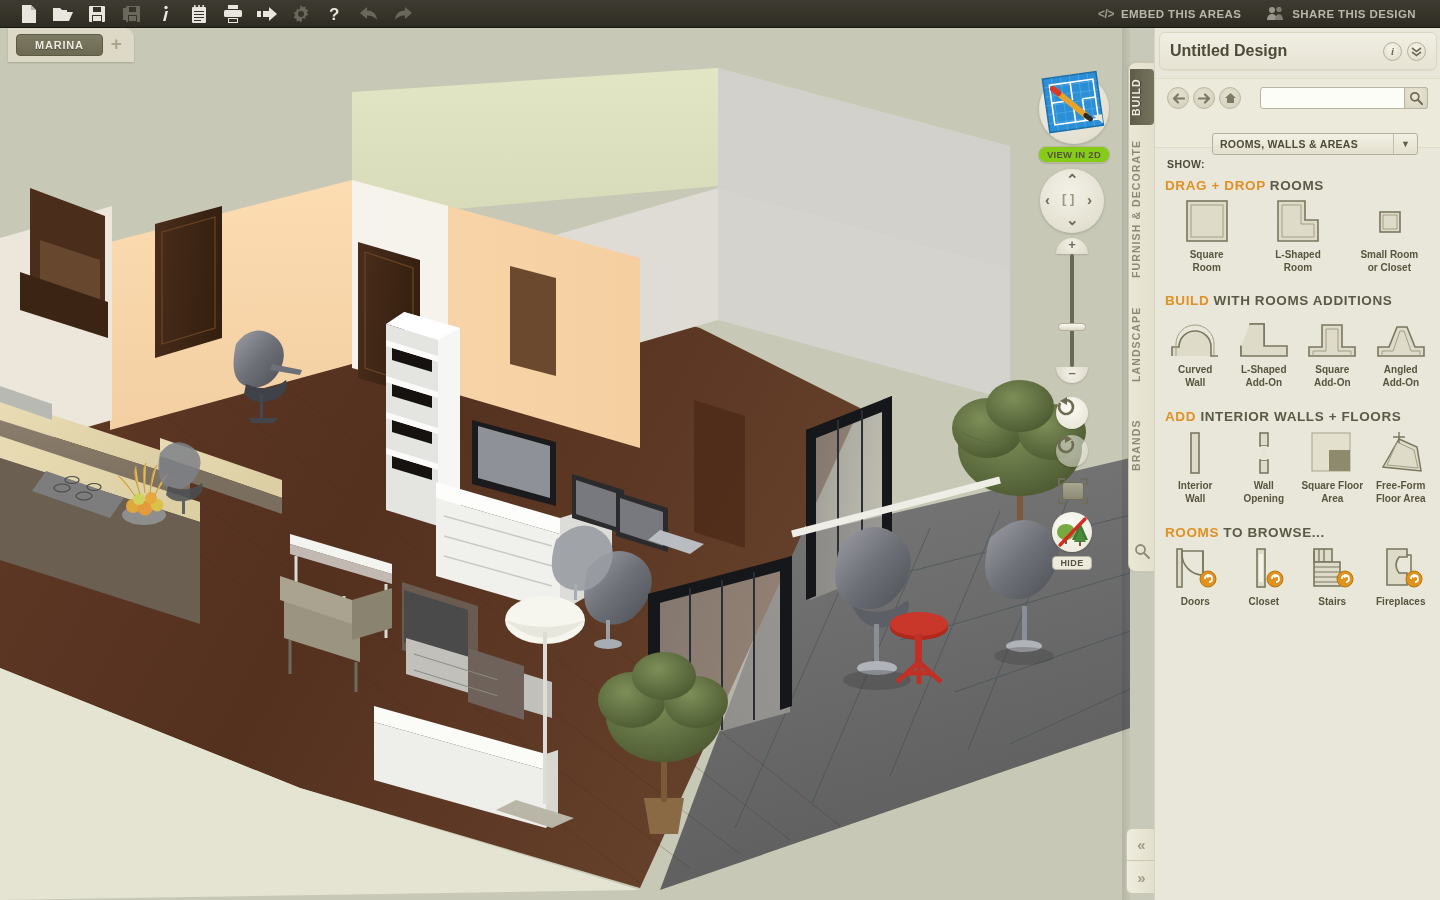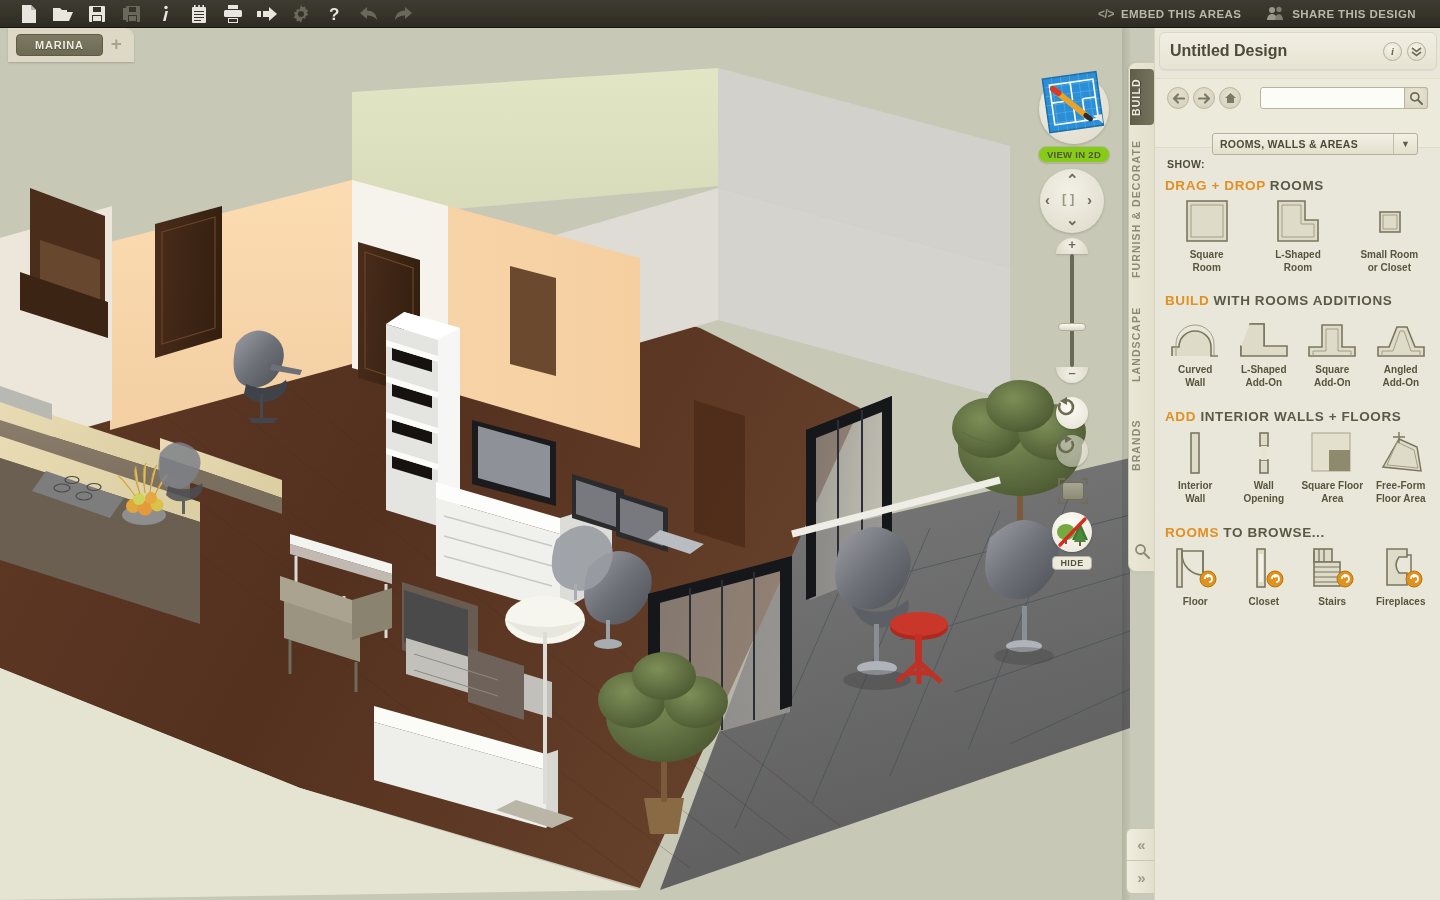--- a/index.html
+++ b/index.html
@@ -1054,21 +1054,21 @@
           <div class="ic">
             <svg width="48" height="46" viewBox="0 0 48 46">
               <rect x="6" y="4" width="5" height="38" class="glyph"></rect>
               <path d="M11 6 H32 V30 A21 21 0 0 1 11 9 Z" fill="none" stroke="#7a775f" stroke-width="1.6"></path>
               <path d="M32 6 V30" stroke="#7a775f" stroke-width="1.6"></path>
               <circle cx="37" cy="34" r="8" class="badge"></circle>
               <path d="M34 34 a3.5 3.5 0 1 1 4 3.2" stroke="#fff" stroke-width="1.8" fill="none"></path>
               <path d="M36 29 L41 31 L36 33 Z" fill="#fff"></path>
             </svg>
           </div>
-          <div class="cap">Floor</div>
+          <div class="cap">Doors</div>
         </div>
         <div class="item">
           <div class="ic">
             <svg width="48" height="46" viewBox="0 0 48 46">
               <rect x="17" y="4" width="8" height="38" class="glyph"></rect>
               <rect x="19" y="9" width="4" height="28" fill="#f4f2e6"></rect>
               <circle cx="35" cy="34" r="8" class="badge"></circle>
               <path d="M32 34 a3.5 3.5 0 1 1 4 3.2" stroke="#fff" stroke-width="1.8" fill="none"></path>
               <path d="M34 29 L39 31 L34 33 Z" fill="#fff"></path>
             </svg>

